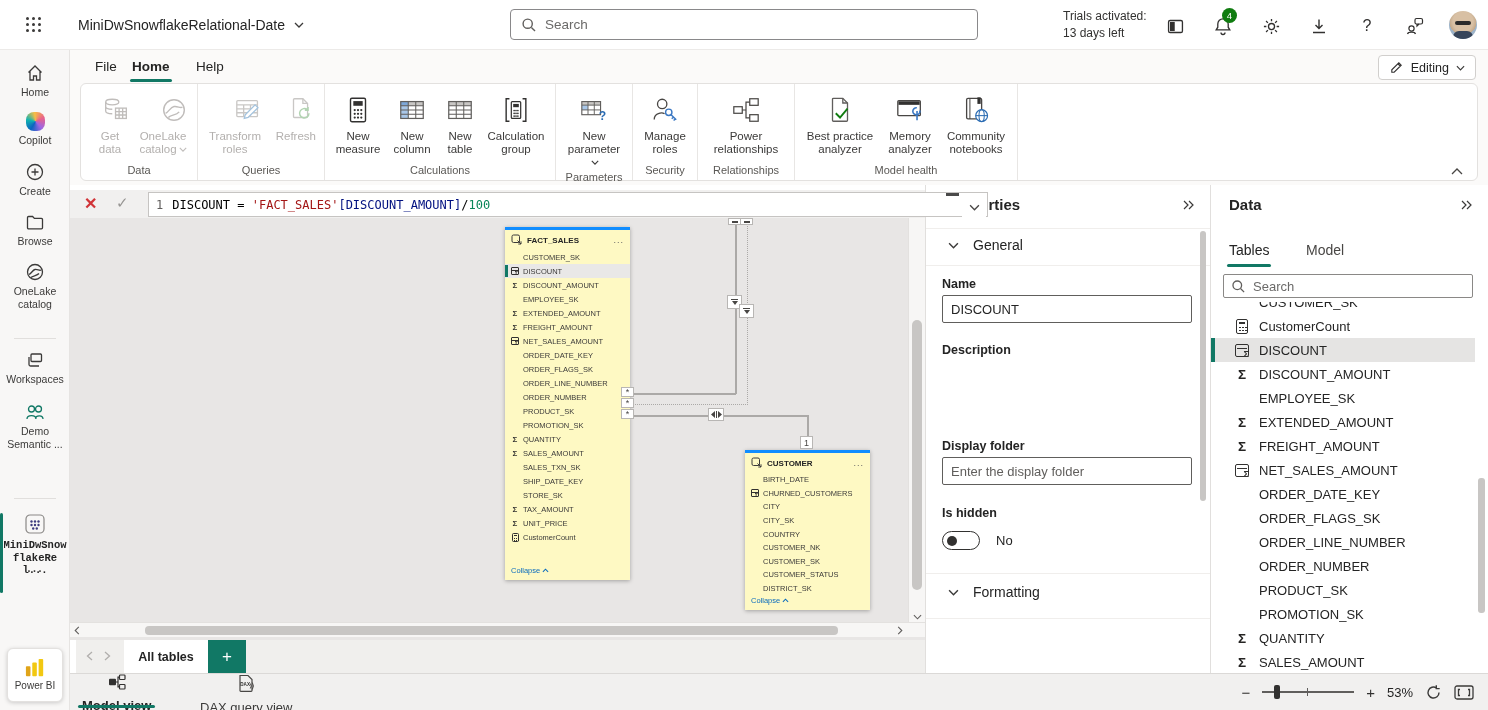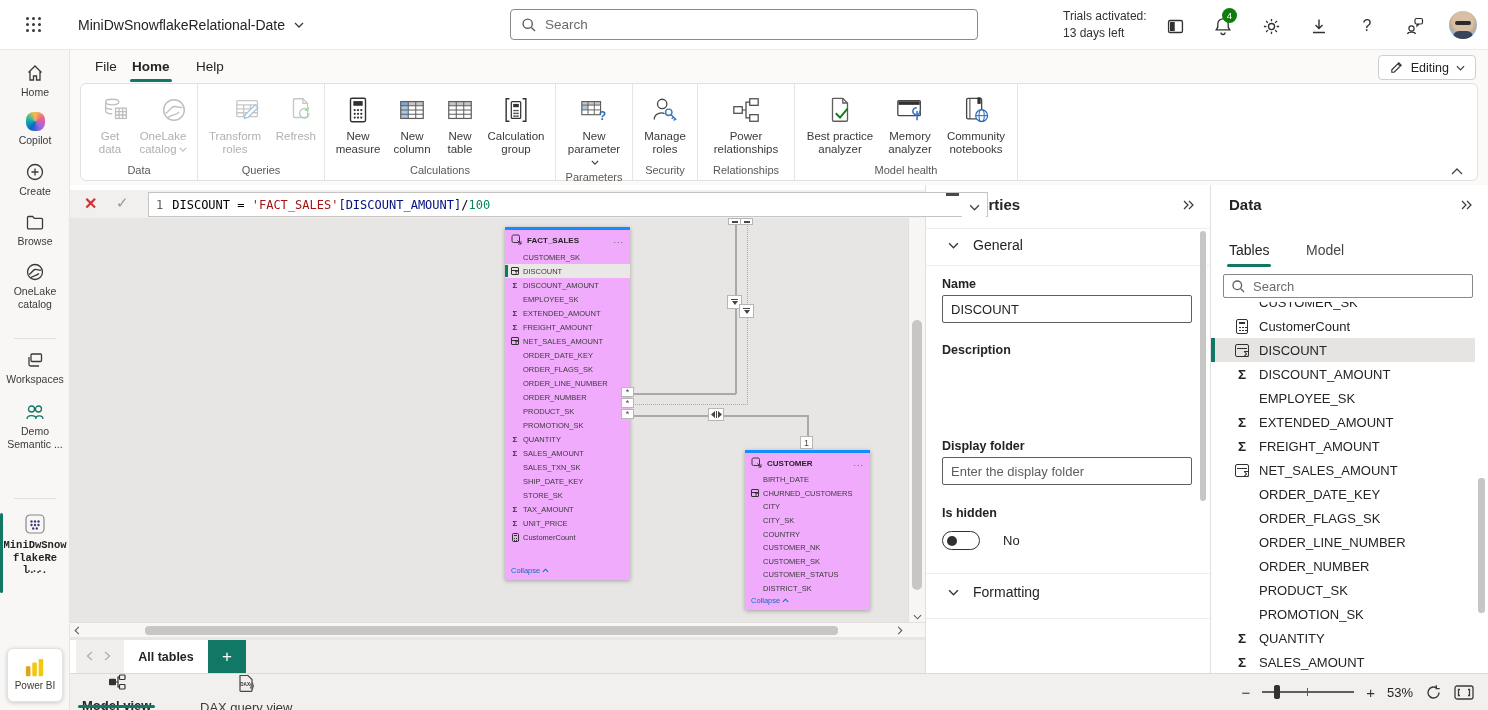--- a/index.html
+++ b/index.html
@@ -60,21 +60,21 @@
   
   .canvas { position:absolute; left:70px; top:218px; width:855px; height:422px; background:#e8e6e5; overflow:hidden; }
   .relline { position:absolute; background:#aba9a7; z-index:1; }
   .relline-dotted-v { position:absolute; border-left:1.5px dotted #aba9a7; z-index:1; }
   .relline-dotted-h { position:absolute; border-top:1.5px dotted #aba9a7; z-index:1; }
   .rel-marker { position:absolute; background:#fff; border:1px solid #b8b6b4; display:flex; align-items:center; justify-content:center; z-index:4; font-size:9px; color:#484644; cursor:pointer; }
   .rel-arrowbox { flex-direction:column; gap:0; }
   .rel-arrowbox .bar { width:7px; height:1.5px; background:#484644; margin-bottom:1px; }
   .rel-arrowbox .tri { width:0; height:0; border-left:3.5px solid transparent; border-right:3.5px solid transparent; border-top:4px solid #484644; }
 
-  .t-card { position:absolute; background:#f0abfc; box-shadow:0 1px 4px rgba(0,0,0,.3); z-index:3; }
+  .t-card { position:absolute; background:#fef9c3; box-shadow:0 1px 4px rgba(0,0,0,.3); z-index:3; }
   .t-topbar { height:3px; background:#118DFF; }
   .t-header { height:20px; display:flex; align-items:center; gap:4px; padding:0 6px; cursor:pointer; }
   .t-name { font-size:8px; font-weight:700; color:#242424; flex:1; }
   .t-menu { font-size:9px; color:#616161; letter-spacing:1px; cursor:pointer; }
   .t-row { height:14px; display:flex; align-items:center; padding:0 5px; gap:3px; font-size:7.5px; color:#3b3a39; position:relative; cursor:pointer; }
   .cust .t-row { height:13.6px; }
   .t-row.selected { background:#e9e8e7; }
   .t-row.selected::before { content:""; position:absolute; left:0; top:1px; bottom:1px; width:2.5px; background:#117865; }
   .t-collapse { position:absolute; left:6px; bottom:5px; font-size:7.5px; color:#0B6CBD; display:flex; align-items:center; gap:2px; cursor:pointer; }
 
@@ -105,21 +105,21 @@
   .panel-collapse { position:absolute; right:16px; top:15px; cursor:pointer; }
   .p-divider { position:absolute; left:0; width:100%; height:1px; background:#f0eeec; }
   .section-head { position:absolute; left:22px; display:flex; align-items:center; gap:14px; font-size:14px; color:#242424; cursor:pointer; }
   .p-label { position:absolute; left:16px; font-size:12.5px; font-weight:700; color:#242424; }
   .p-input { position:absolute; left:16px; width:250px; height:28px; border:1px solid #605e5c; border-radius:2px; font-size:13px; color:#242424; padding:0 8px; font-family:"Liberation Sans",sans-serif; background:#fff; }
   .p-textarea { position:absolute; left:16px; width:250px; height:62px; border:1px solid #605e5c; border-radius:2px; font-size:13px; padding:6px 8px; font-family:"Liberation Sans",sans-serif; resize:none; background:#fff; }
   .p-input::placeholder, .p-textarea::placeholder { color:#605e5c; }
   .toggle-row { position:absolute; left:16px; display:flex; align-items:center; gap:16px; }
   .toggle { width:38px; height:19px; border:1px solid #323130; border-radius:10px; position:relative; cursor:pointer; background:#fff; }
   .toggle::before { content:""; position:absolute; left:4px; top:3.5px; width:10px; height:10px; border-radius:50%; background:#323130; }
-  .toggle-label { font-size:13px; color:#242424;margin-left:7px; }
+  .toggle-label { font-size:13px; color:#242424; }
   .p-scrollthumb { position:absolute; right:4px; width:6px; background:#c8c6c4; border-radius:3px; cursor:pointer; }
 
   
   .d-tab { position:absolute; top:57px; font-size:14px; color:#484644; cursor:pointer; }
   .d-tab.active { color:#242424; font-weight:400; }
   .d-tab.active::after { content:""; position:absolute; left:-2px; right:-2px; top:22px; height:3px; border-radius:2px; background:#117865; }
   .d-search { position:absolute; left:12px; top:89px; width:250px; height:24px; border:1px solid #8a8886; border-radius:2px; display:flex; align-items:center; gap:7px; padding:0 7px; background:#fff; }
   .d-search .ph { font-size:13px; color:#6b6a69; }
   .data-rows { position:absolute; left:0; top:117px; width:264px; bottom:0; overflow:hidden; }
   .data-row { height:24px; display:flex; align-items:center; padding-left:22px; gap:8px; font-size:13px; color:#242424; position:relative; cursor:pointer; }

